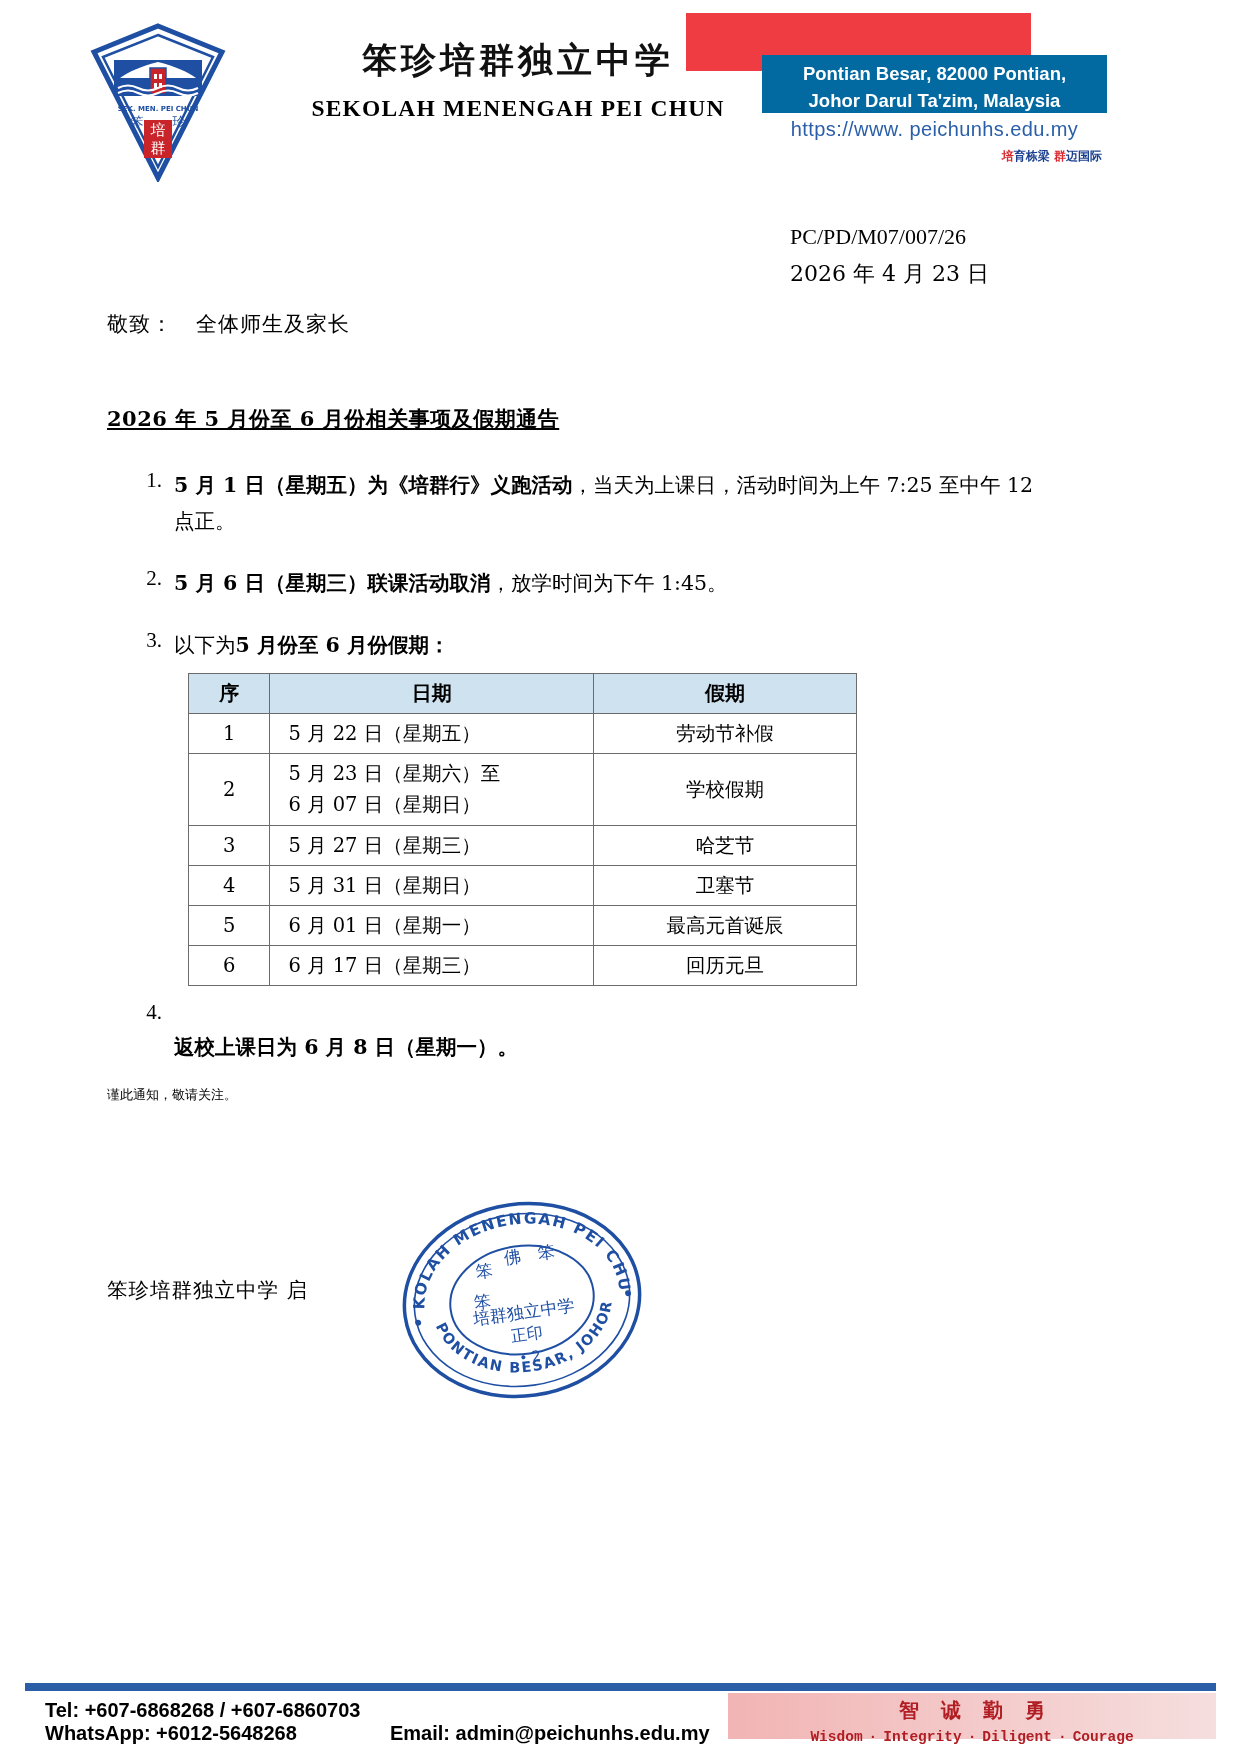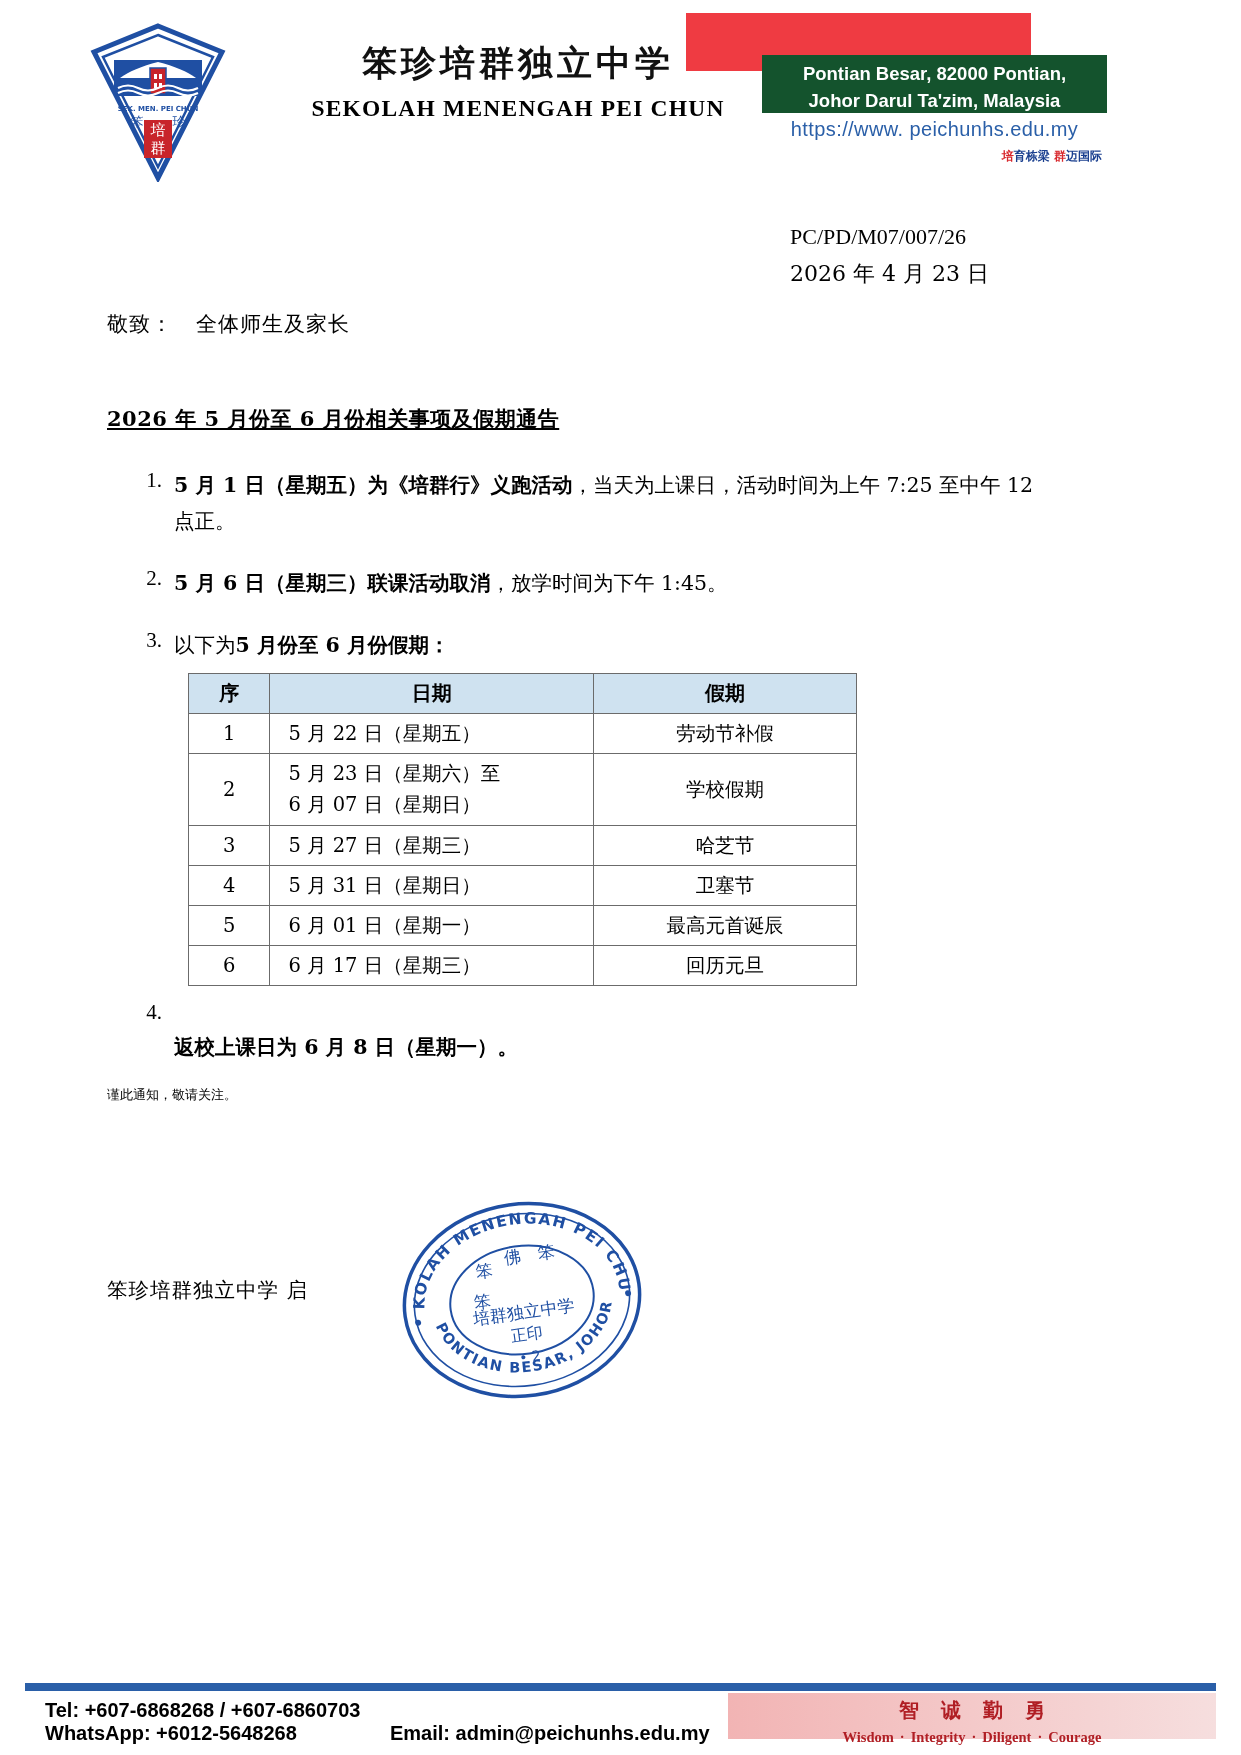--- a/index.html
+++ b/index.html
@@ -29,21 +29,21 @@
     height: 160px;
   }
   .school-names {
     position: absolute;
     left: 238px;
     top: 40px;
     width: 560px;
     text-align: center;
   }
   .school-cn {
-    font-family: Liberation Serif, serif;
+    font-family: Liberation Mono, monospace;
     font-size: 35px;
     font-weight: bold;
     letter-spacing: 4px;
     color: #111;
     line-height: 1.35;
   }
   .school-en1 {
     font-family: "Liberation Serif", serif;
     font-size: 23.5px;
     font-weight: bold;
@@ -65,21 +65,21 @@
     width: 345px;
     height: 58px;
     background: #ef3b42;
   }
   .blue-block {
     position: absolute;
     left: 762px;
     top: 55px;
     width: 345px;
     height: 58px;
-    background: #14532d;
+    background: #0369a1;
     color: #ffffff;
     font-family: "Liberation Sans", sans-serif;
     font-size: 18.5px;
     font-weight: bold;
     text-align: center;
     line-height: 1.45;
     padding-top: 6px;
     box-sizing: border-box;
   }
   .website {
@@ -296,21 +296,21 @@
     letter-spacing: 22px;
     padding-left: 22px;
     box-sizing: border-box;
   }
   .footer-en {
     position: absolute;
     top: 36px;
     left: 0;
     width: 488px;
     text-align: center;
-    font-family: Liberation Serif, serif;
+    font-family: Liberation Mono, monospace;
     font-size: 14.5px;
     font-weight: bold;
     color: #b01e24;
   }
   .footer-en .dot { padding: 0 6px; }
 </style>
 </head>
 <body>
 
 <div class="header">

